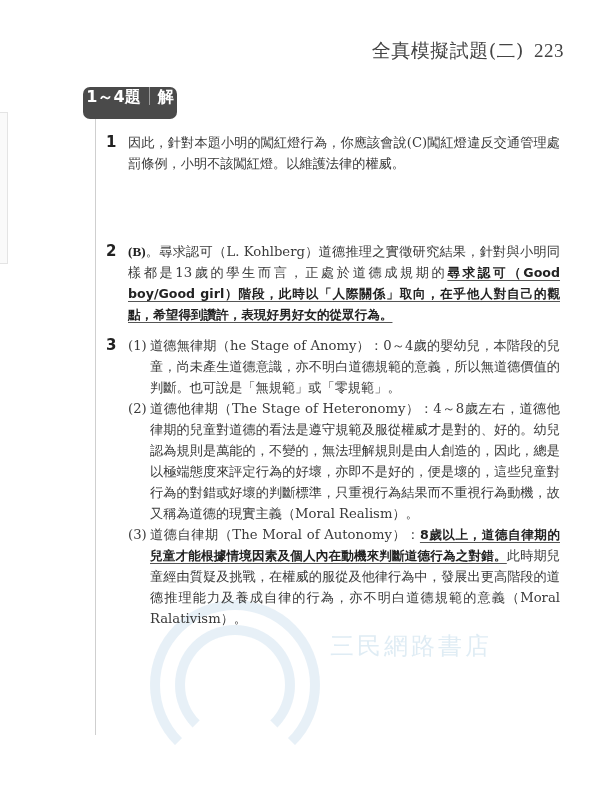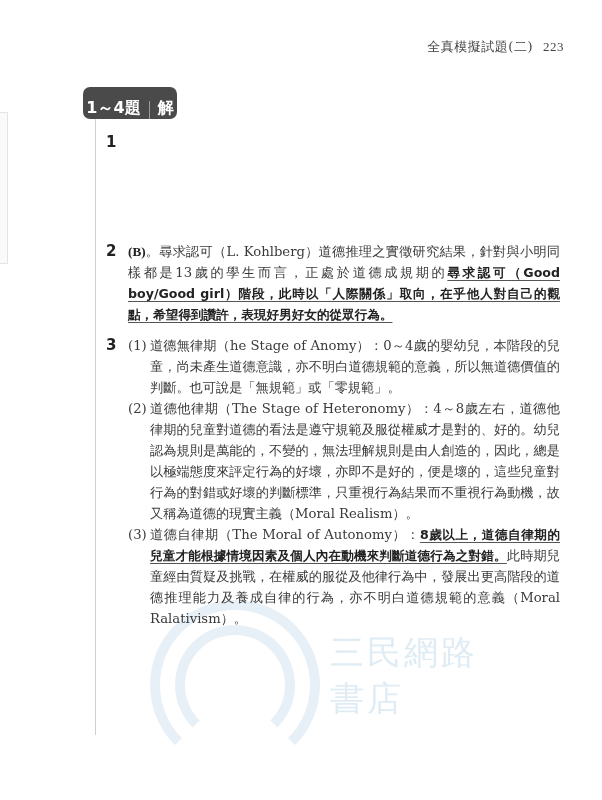--- a/index.html
+++ b/index.html
@@ -2,41 +2,41 @@
 <html><head>
 <meta charset="utf-8">
 <style>
   html, body { margin: 0; padding: 0; }
   body {
     width: 602px; height: 800px; background: #ffffff; position: relative; overflow: hidden;
     font-family: "DejaVu Serif", "Liberation Serif", serif; color: #3a3a3a;
   }
   .page-header {
     position: absolute; top: 38px; right: 38px;
-    font-size: 13px; color: #444; letter-spacing: 0.5px;
+    font-size: 19px; color: #444; letter-spacing: 0.5px;
   }
   .page-header .num { margin-left: 10px; font-family: "Liberation Serif", serif; }
   .left-tab {
     position: absolute; left: 0; top: 112px; width: 7px; height: 150px;
     border: 1px solid #e4e4e4; border-left: none; background: #fafafa;
   }
   .section-badge {
     position: absolute; left: 83px; top: 87px; height: 32px; width: 94px;
     background: #4a4a4a; border-radius: 7px; color: #fff;
     font-family: "DejaVu Sans", sans-serif; font-weight: bold; font-size: 16px;
-    display: flex; align-items: flex-end; justify-content: center; box-sizing: border-box;
+    display: flex; align-items: flex-start; justify-content: center; box-sizing: border-box;
   }
   .section-badge .sep { width: 1px; height: 18px; background: #9a9a9a; margin: 0 8px; display: inline-block; }
   .vline { position: absolute; left: 95px; top: 119px; width: 1px; height: 616px; background: #cfcfcf; }
   .watermark {
     position: absolute; left: 150px; top: 590px; width: 360px; height: 80px; pointer-events: none;
   }
   .watermark .arc { position: absolute; border-radius: 50%; border: 10px solid rgba(120,170,210,0.18); border-bottom-color: transparent; }
   .watermark .wm-text {
-    position: absolute; left: 180px; top: 40px; font-size: 34px; color: rgba(140,185,215,0.28);
+    position: absolute; left: 180px; top: 40px; font-size: 24px; color: rgba(140,185,215,0.28);
     letter-spacing: 3px; font-family: "DejaVu Serif", serif;
   }
   .q { position: absolute; left: 108px; width: 452px; font-size: 13.2px; line-height: 21px; }
   .q .qnum {
     position: absolute; left: -2px; top: 0; font-family: "DejaVu Sans", sans-serif;
     font-weight: bold; font-size: 15px; color: #222;
   }
   .q .body { margin-left: 20px; text-align: justify; }
   .ans { font-weight: bold; color: #222; font-family: "Liberation Serif", serif; }
   .hl { font-family: "DejaVu Sans", sans-serif; font-weight: bold; color: #222; text-decoration: underline; text-decoration-color: #555; text-underline-offset: 3px; font-size: 12.6px; }
@@ -63,20 +63,21 @@
 
 <div class="watermark">
   <div class="arc" style="left:0;top:10px;width:150px;height:150px;"></div>
   <div class="arc" style="left:25px;top:35px;width:100px;height:100px;"></div>
   <div class="wm-text">三民網路書店</div>
 </div>
 
 <div class="q" style="top:132px;">
   <span class="qnum">1</span>
   <div class="body">
+    <p>因此，針對本題小明的闖紅燈行為，你應該會說(C)闖紅燈違反交通管理處罰條例，小明不該闖紅燈。以維護法律的權威。</p>
   </div>
 </div>
 
 <div class="q" style="top:241px;">
   <span class="qnum">2</span>
   <div class="body">
     <p><span class="ans">(B)</span><span>。尋求認可（L. Kohlberg）道德推理之實徵研究結果，針對與小明同樣都是13歲的學生而言，正處於道德成規期的</span><span class="hl">尋求認可（Good boy/Good girl）階段，此時以「人際關係」取向，在乎他人對自己的觀點，希望得到讚許，表現好男好女的從眾行為。</span></p>
   </div>
 </div>
 

